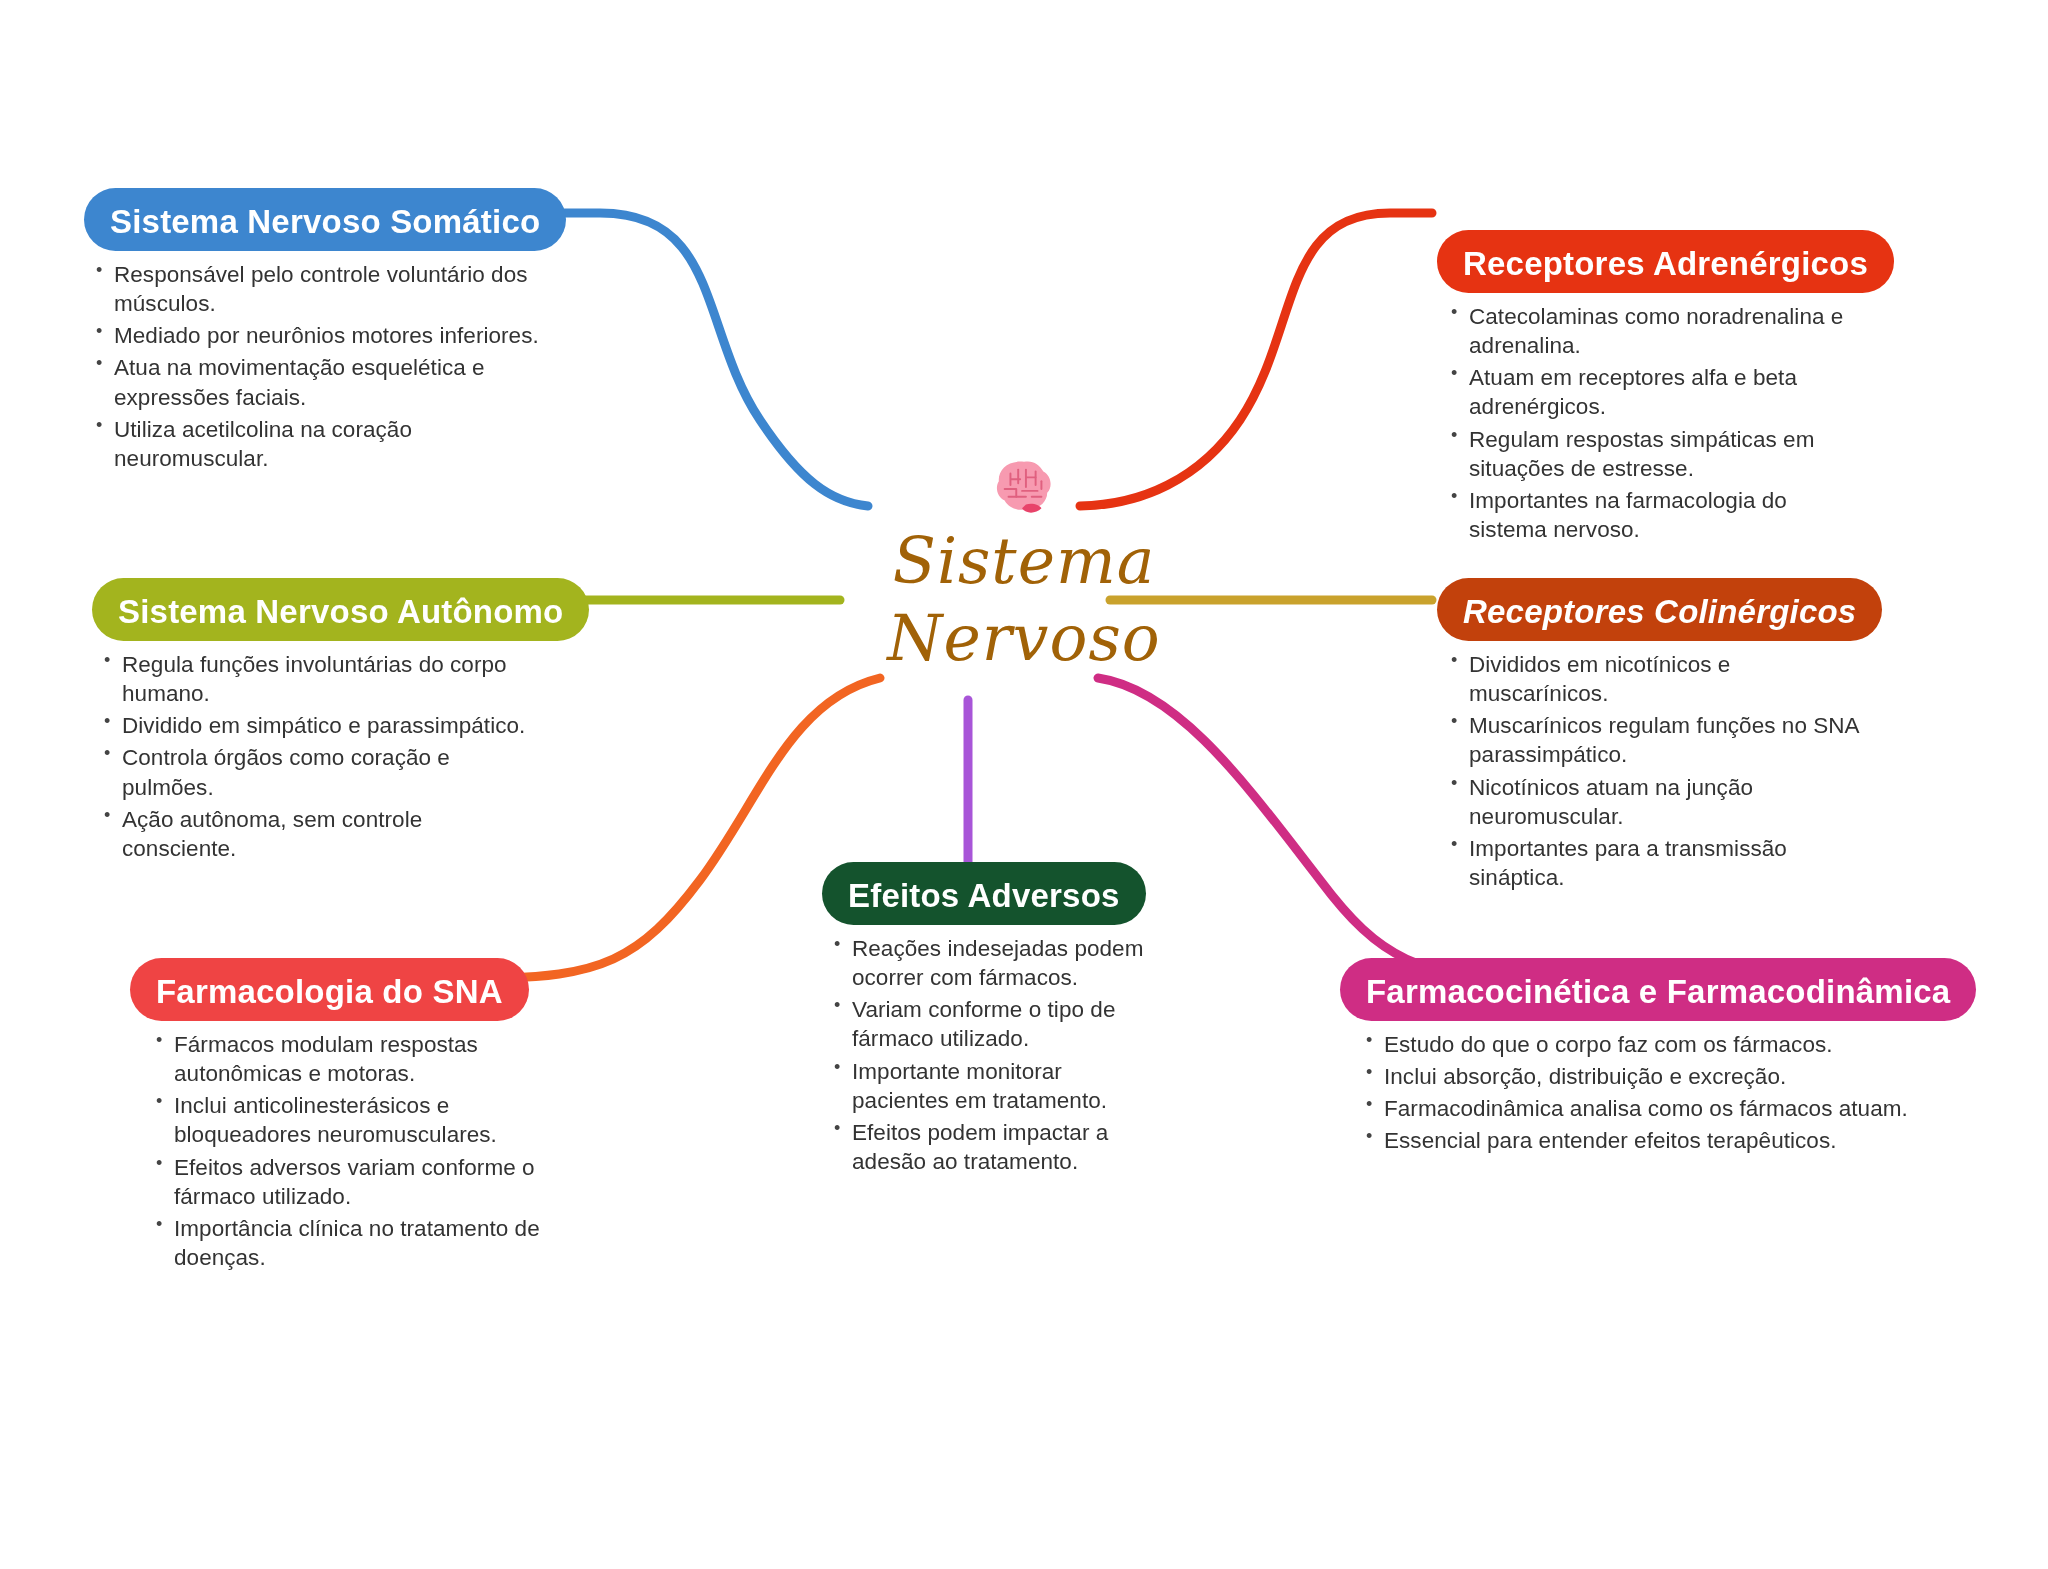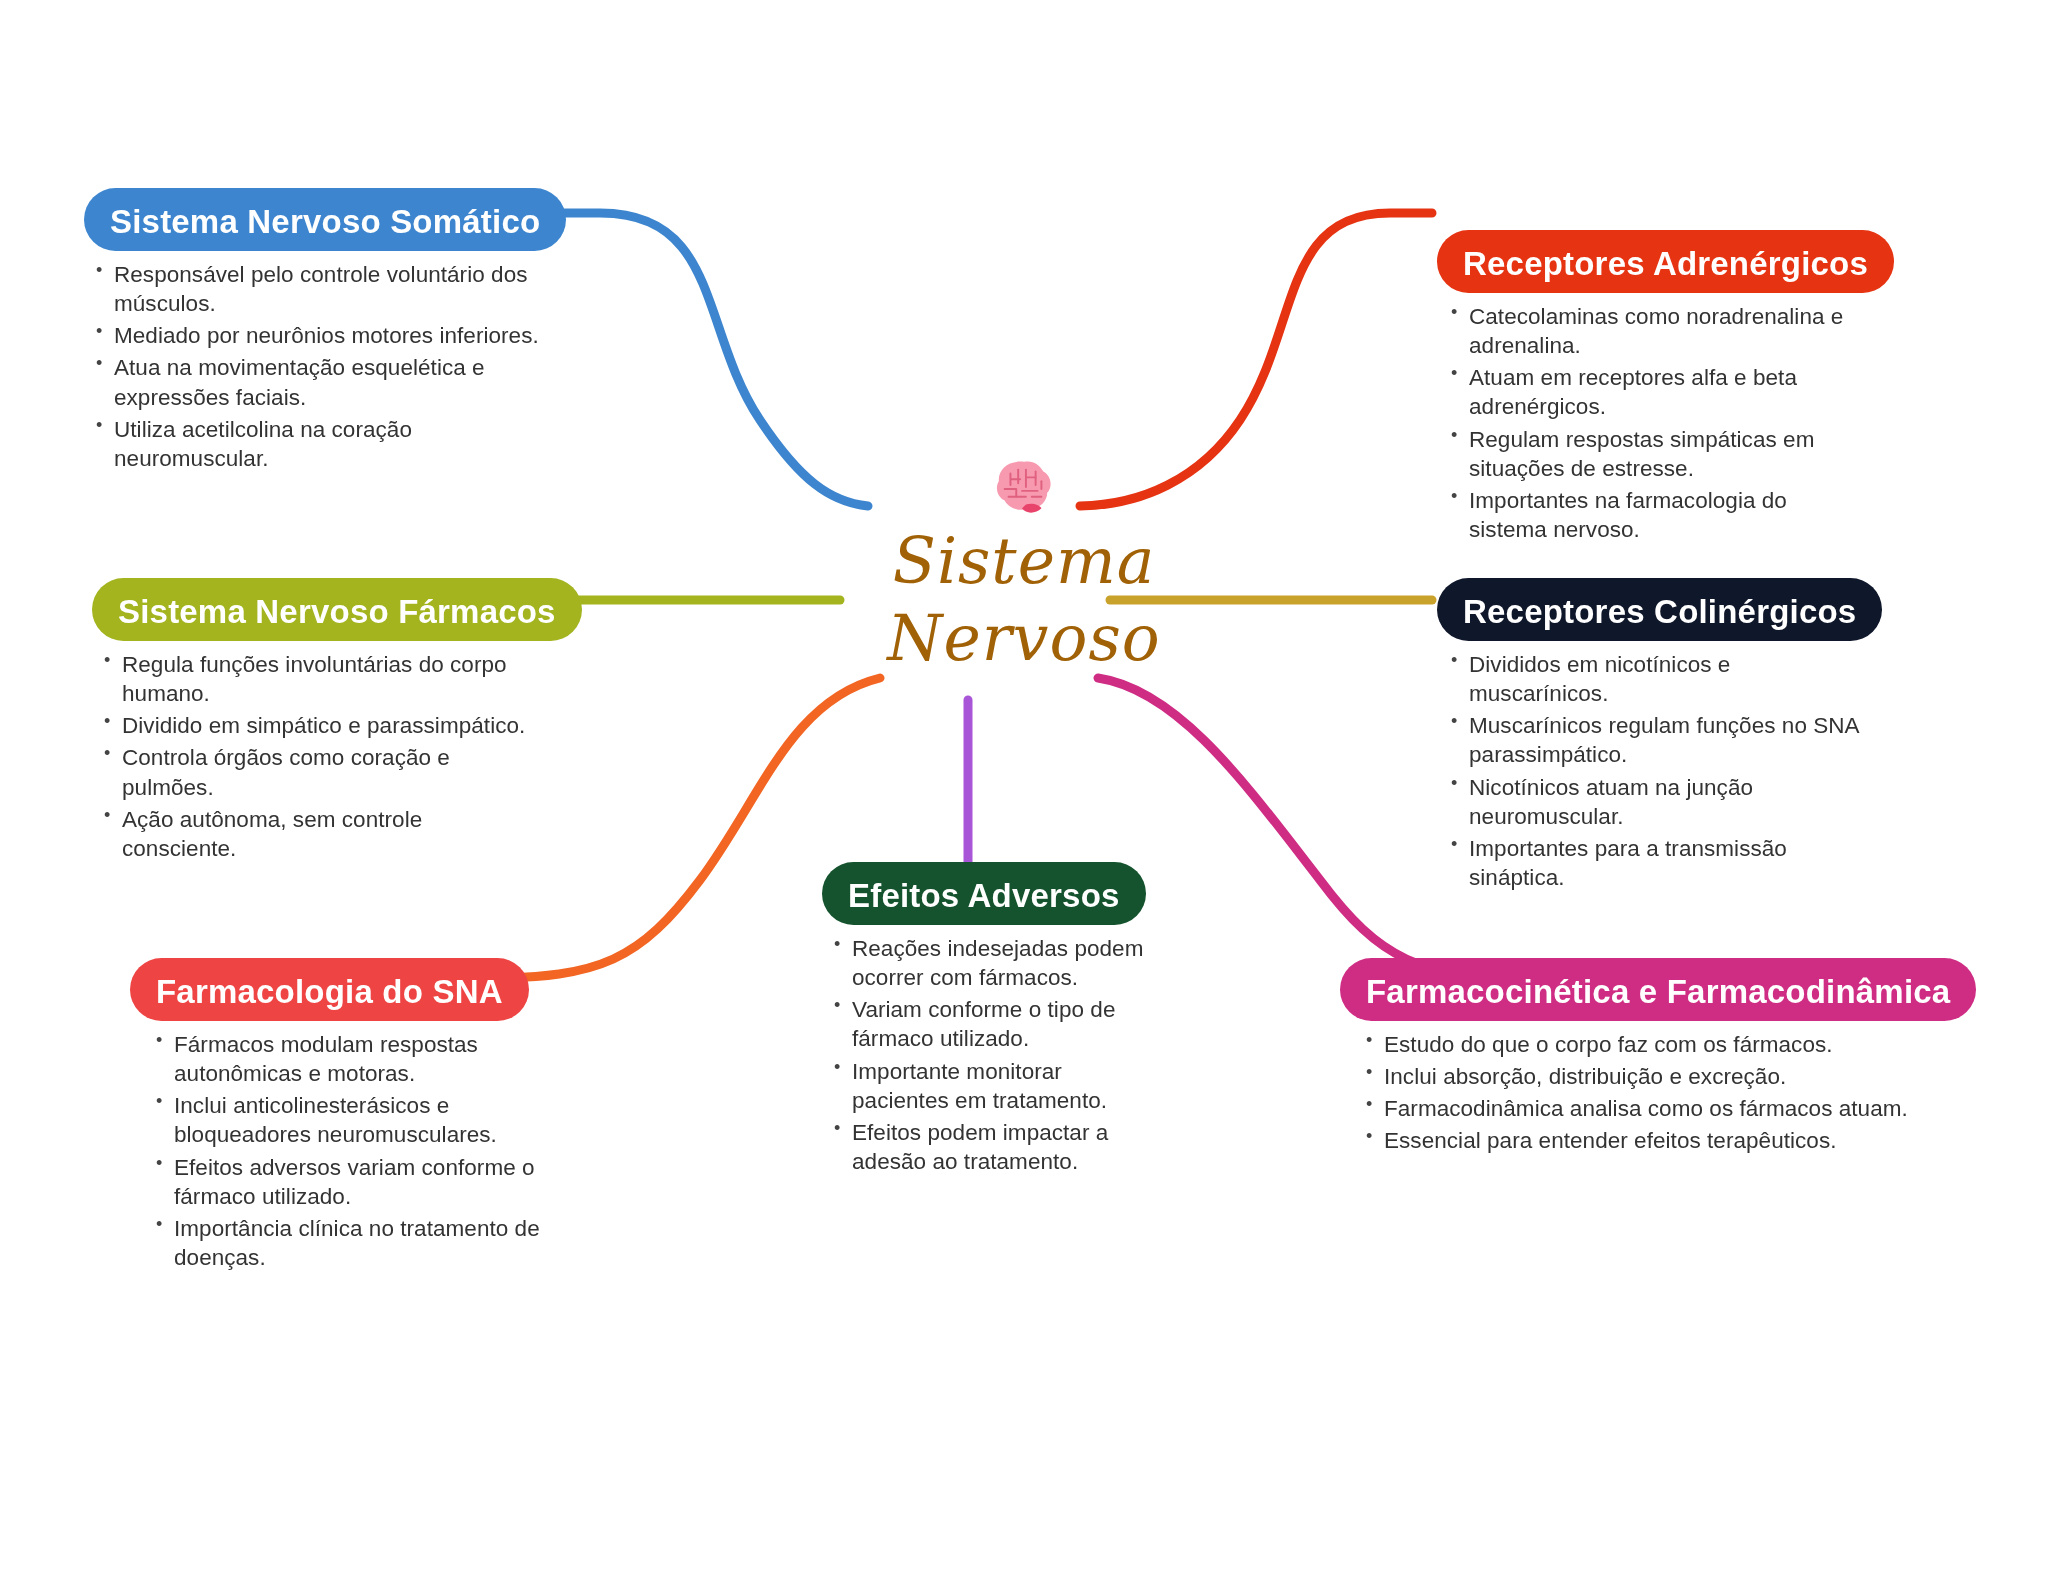--- a/index.html
+++ b/index.html
@@ -179,31 +179,31 @@
     <div class="branch-badge" style="background: rgb(230, 51, 18);">Receptores Adrenérgicos</div>
     <ul class="bullets">
       <li>Catecolaminas como noradrenalina e adrenalina.</li>
       <li>Atuam em receptores alfa e beta adrenérgicos.</li>
       <li>Regulam respostas simpáticas em situações de estresse.</li>
       <li>Importantes na farmacologia do sistema nervoso.</li>
     </ul>
   </div>
 
   <div class="branch" id="branch-autonomo">
-    <div class="branch-badge" style="background: rgb(163, 180, 30);">Sistema Nervoso Fármacos</div>
+    <div class="branch-badge" style="background: rgb(163, 180, 30);">Sistema Nervoso Autônomo</div>
     <ul class="bullets">
       <li>Regula funções involuntárias do corpo humano.</li>
       <li>Dividido em simpático e parassimpático.</li>
       <li>Controla órgãos como coração e pulmões.</li>
       <li>Ação autônoma, sem controle consciente.</li>
     </ul>
   </div>
 
   <div class="branch" id="branch-colinergicos">
-    <div class="branch-badge" style="background: #0f172a;">Receptores Colinérgicos</div>
+    <div class="branch-badge" style="background: #c2410c; font-style: italic;">Receptores Colinérgicos</div>
     <ul class="bullets">
       <li>Divididos em nicotínicos e muscarínicos.</li>
       <li>Muscarínicos regulam funções no SNA parassimpático.</li>
       <li>Nicotínicos atuam na junção neuromuscular.</li>
       <li>Importantes para a transmissão sináptica.</li>
     </ul>
   </div>
 
   <div class="branch" id="branch-farmaco-sna">
     <div class="branch-badge" style="background: #ef4444;">Farmacologia do SNA</div>

